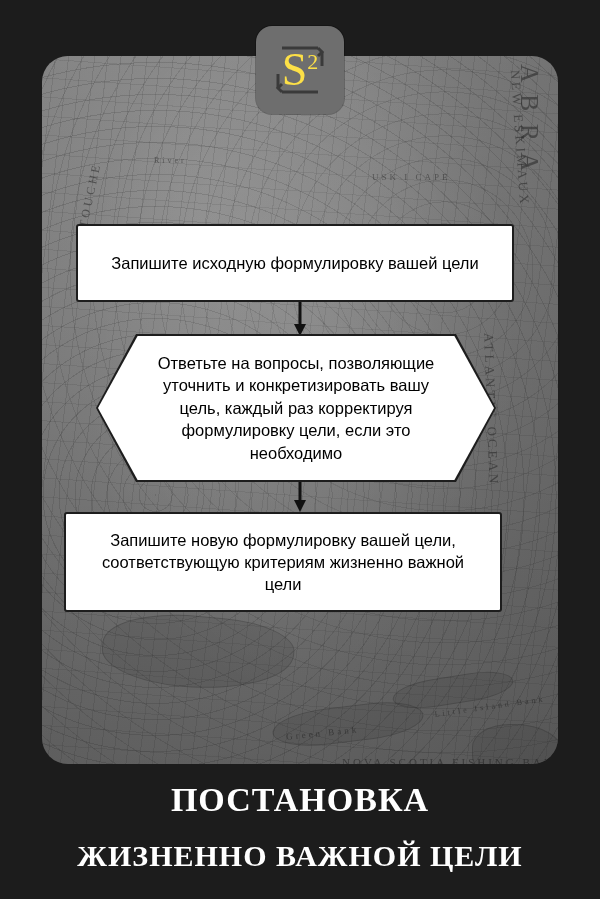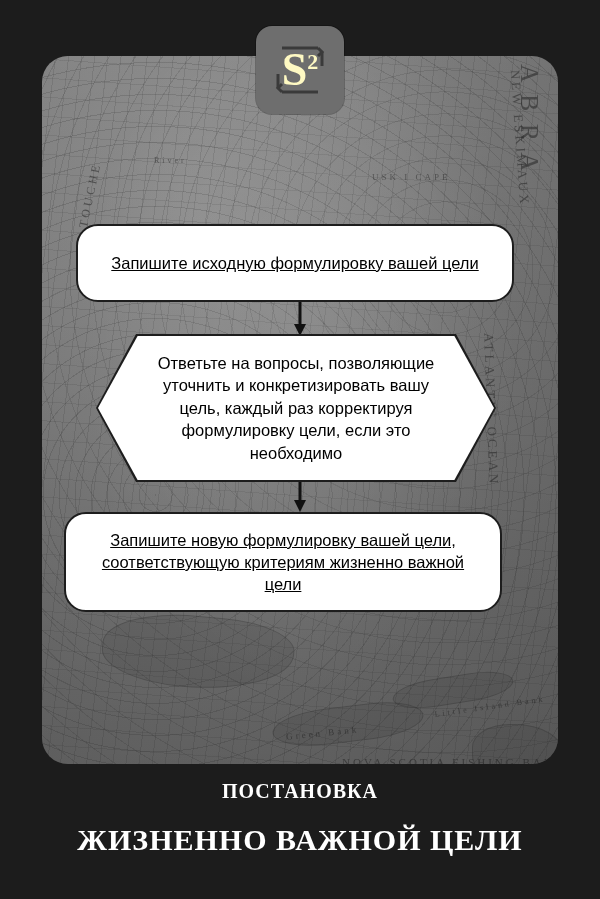--- a/index.html
+++ b/index.html
@@ -99,23 +99,23 @@
     width: 88px;
     height: 88px;
     border-radius: 16px;
     background: #6e6e6e;
     box-shadow: 0 0 0 1px rgba(0,0,0,0.25);
     display: flex;
     align-items: center;
     justify-content: center;
   }
   .logo-badge .logo-text {
-    color: #fef9c3;
+    color: #fde047;
     font-family: "Liberation Serif", serif;
-    font-weight: bold;
+    font-weight: normal;
     font-size: 46px;
     line-height: 1;
     letter-spacing: 0;
   }
   .logo-badge .logo-text sup {
     font-size: 22px;
     vertical-align: super;
   }
   .logo-arrows {
     position: absolute;
@@ -139,23 +139,22 @@
     display: flex;
     align-items: center;
     justify-content: center;
     text-align: center;
     box-sizing: border-box;
     font-size: 16.5px;
     line-height: 1.34;
     padding: 10px 26px;
   }
   .node.rounded {
-    border-radius: 22px;
+    border-radius: 3px;
     border: 2px solid #1d1d1d;
-    text-decoration: underline;
   }
 
   .node-1 { left: 34px; top: 168px; width: 438px; height: 78px; }
 
   .node-2 {
     left: 54px;
     top: 278px;
     width: 400px;
     height: 148px;
     border: none;
@@ -207,21 +206,21 @@
     position: absolute;
     left: 0;
     right: 0;
     top: 780px;
     text-align: center;
     color: #ffffff;
     font-family: "Liberation Serif", serif;
     font-weight: bold;
     letter-spacing: 1px;
   }
-  .title .line1 { font-size: 20px; line-height: 1.18; }
+  .title .line1 { font-size: 34px; line-height: 1.18; }
   .title .line2 { font-size: 30px; line-height: 1.18; margin-top: 18px; }
 </style>
 </head>
 <body>
 
 <div class="poster">
 
   <div class="map-card">
     <div class="coast coast-a"></div>
     <div class="coast coast-b"></div>

